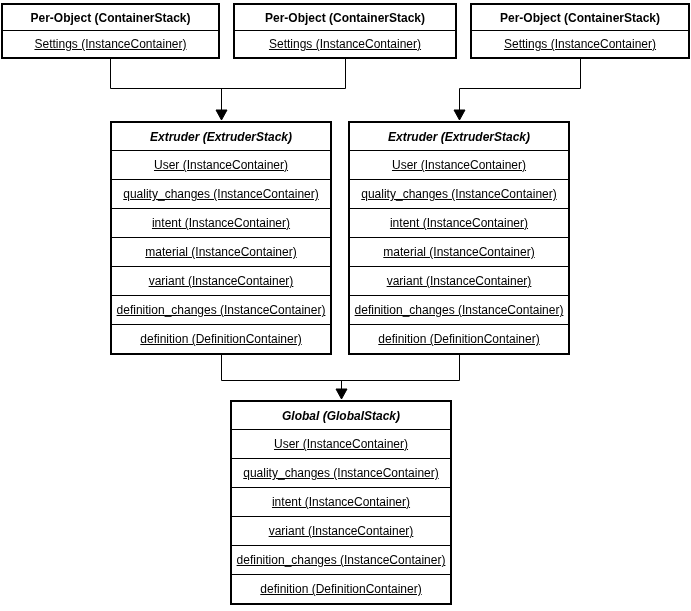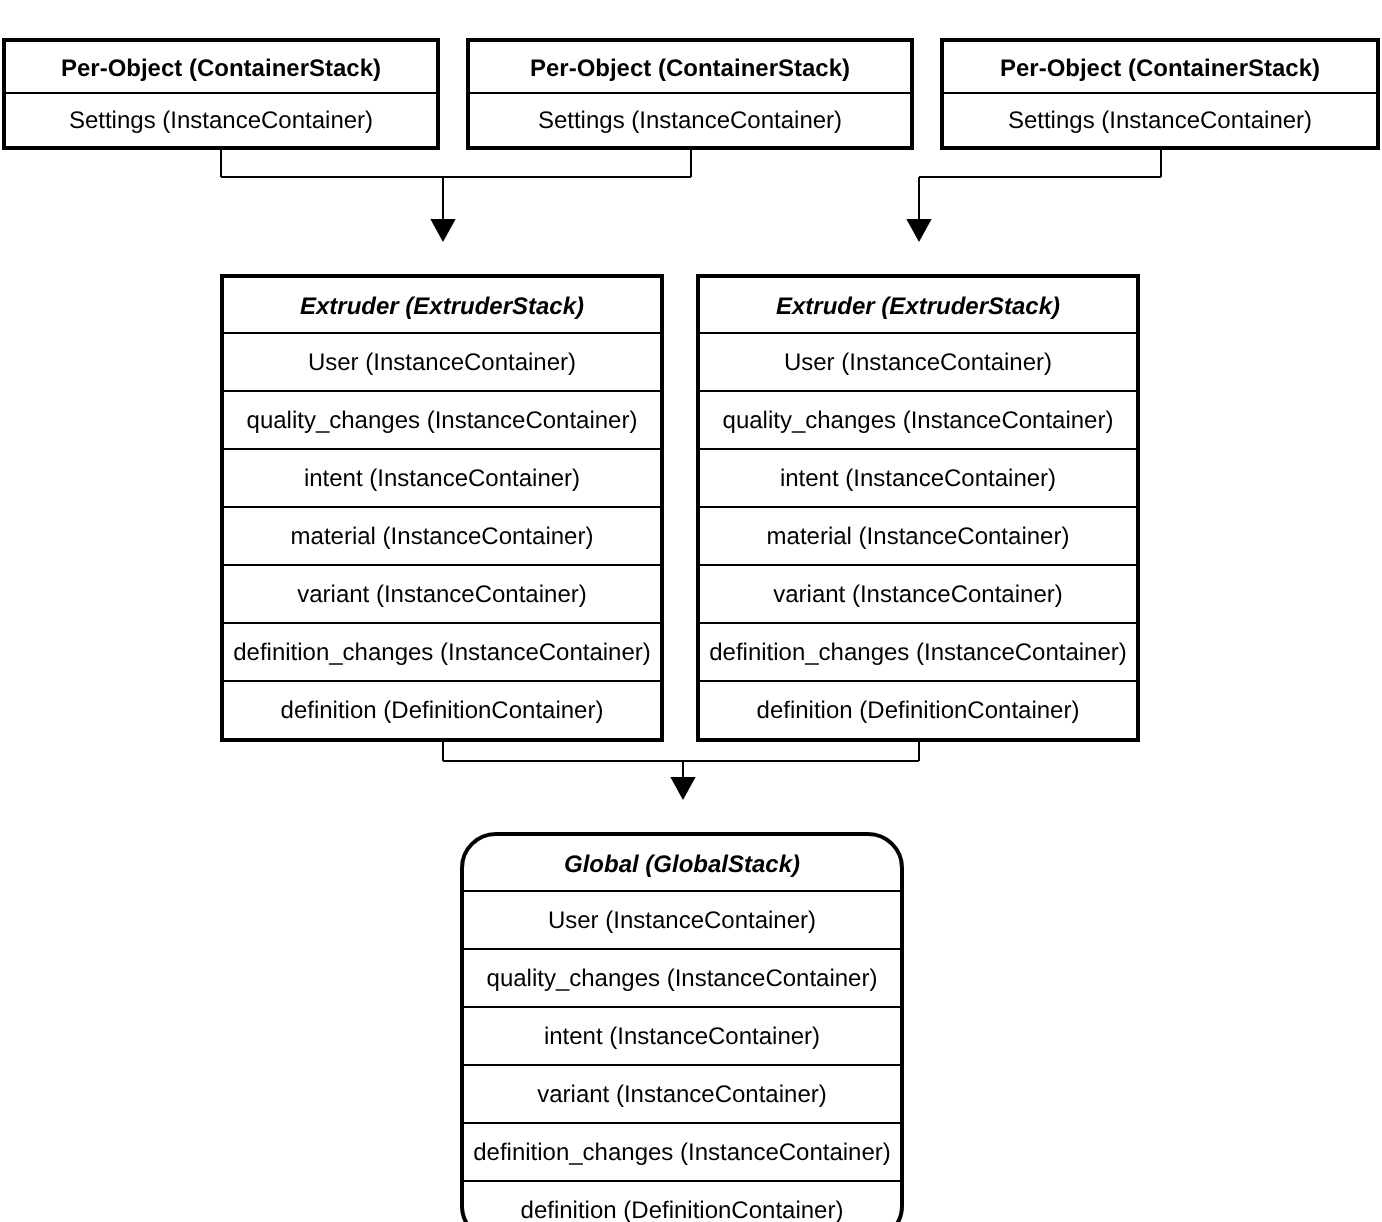--- a/index.html
+++ b/index.html
@@ -31,49 +31,49 @@
   .connector-layer polygon {
     fill: var(--line, #000000);
     stroke: var(--line, #000000);
   }
   .box {
     position: absolute;
     box-sizing: border-box;
     border: 2px solid var(--line, #000000);
     background: var(--box_background, #ffffff);
     text-align: left;
-    margin-top: 16px;
   }
   .hdr {
     font-weight: 700;
     display: flex;
     align-items: center;
     justify-content: center;
     white-space: nowrap;
   }
   .row {
     border-top: 1px solid var(--line, #000000);
     display: flex;
     align-items: center;
     justify-content: center;
     white-space: nowrap;
+    text-decoration: underline;
   }
   
   .top-box .hdr { height: 25px; }
   .top-box .row { height: 26px; }
   
   .stack-box .hdr { height: 27px; font-style: italic; }
   .stack-box .row { height: 28px; }
 
   #pbox1 { left: 1px;   top: 3px;   width: 219px; }
   #pbox2 { left: 233px; top: 3px;   width: 224px; }
   #pbox3 { left: 470px; top: 3px;   width: 220px; }
   #ext1  { left: 110px; top: 121px; width: 222px; }
   #ext2  { left: 348px; top: 121px; width: 222px; }
-  #global{ left: 230px; top: 400px; width: 222px; border-radius: 18px; }
+  #global{ left: 230px; top: 400px; width: 222px; }
 </style>
 </head>
 <body>
 
 <div class="canvas">
 
   <svg class="connector-layer" width="691" height="611" viewBox="0 0 691 611" xmlns="http://www.w3.org/2000/svg">
     <g>
       <path d="M110.5 57 V88.5 M345.5 57 V88.5 M110.5 88.5 H345.5 M221.5 88.5 V110.5"></path>
       <polygon points="221.5,120 216,110 227,110"></polygon>

